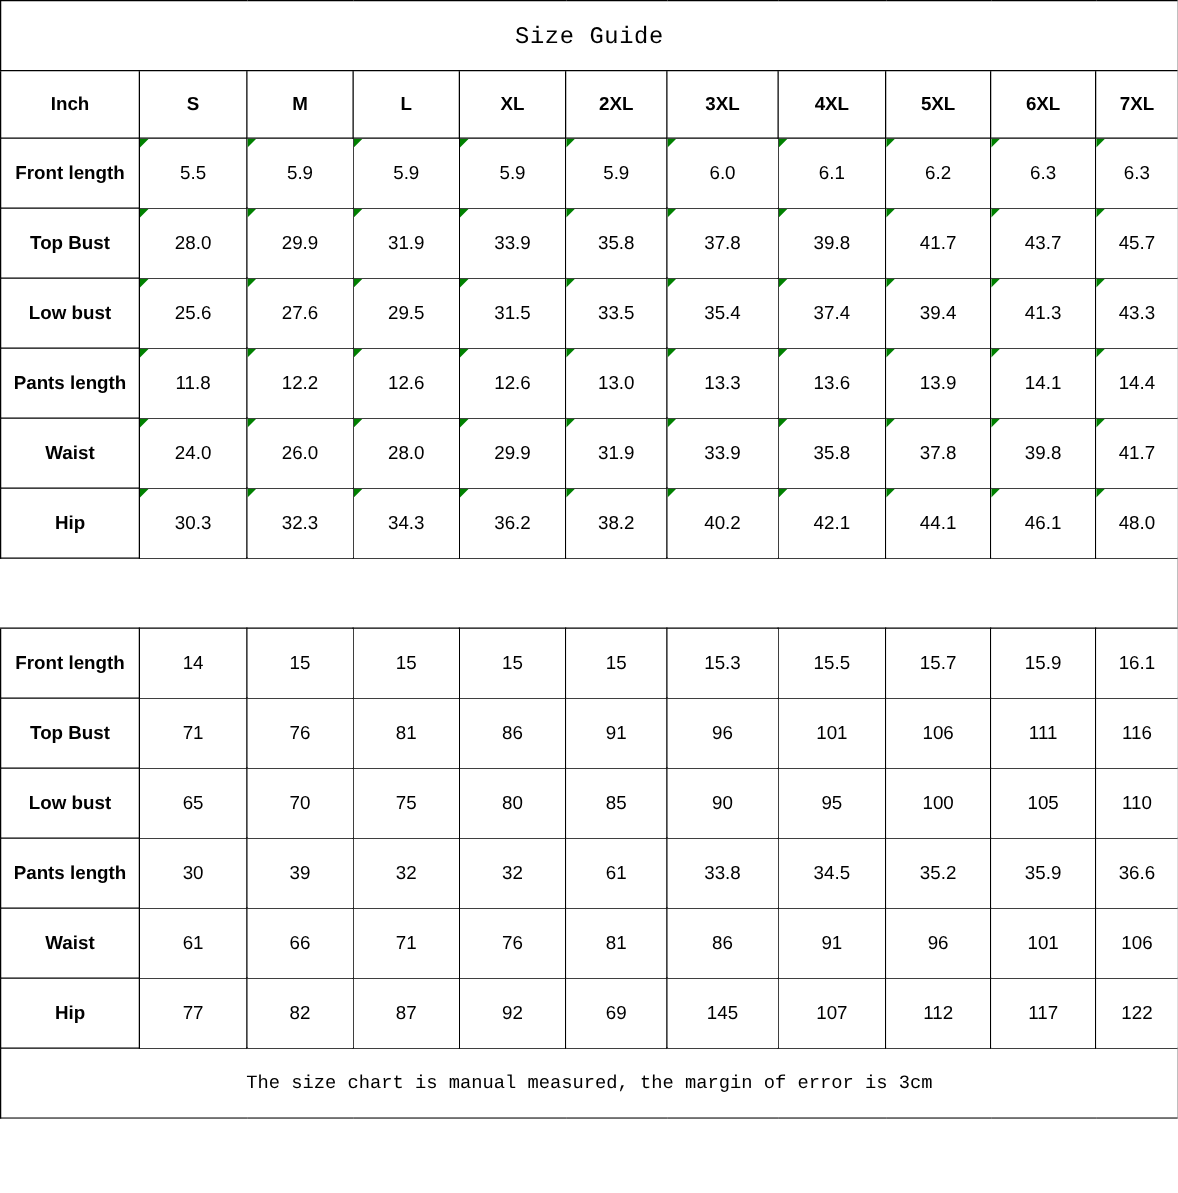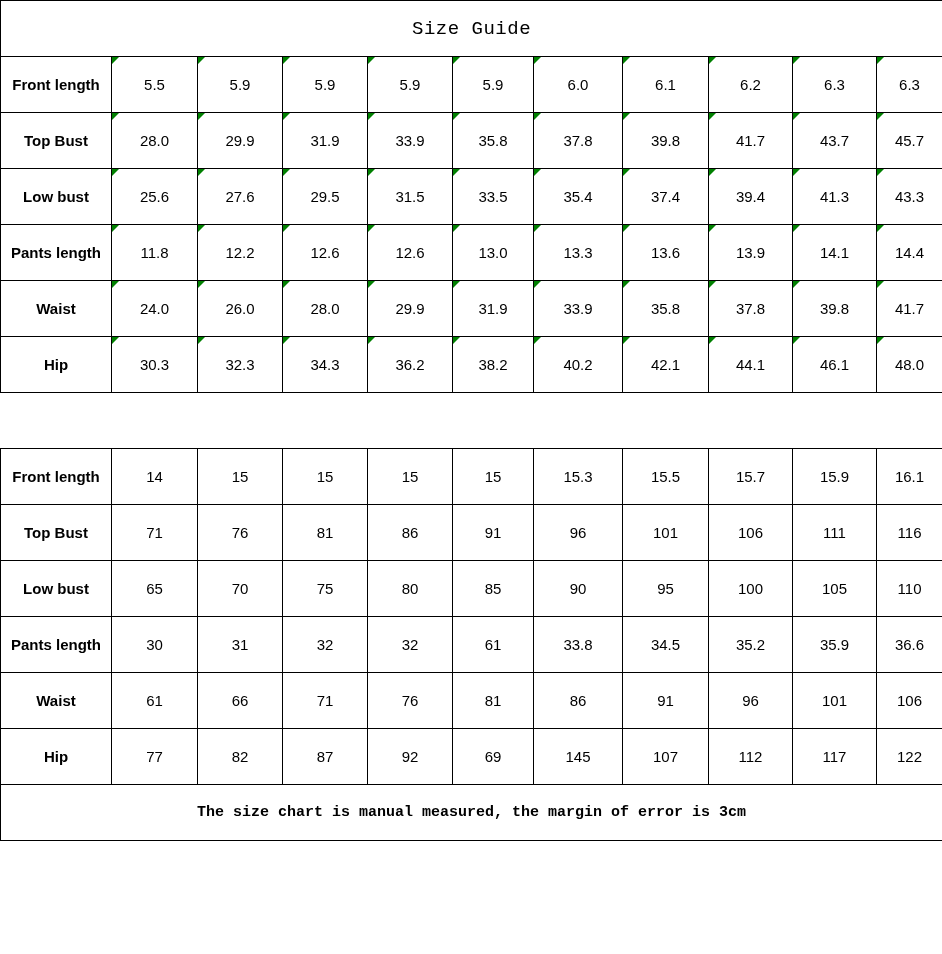--- a/index.html
+++ b/index.html
@@ -38,21 +38,21 @@
   td.value-cell { position:relative; }
   .flag {
     position:absolute; top:0; left:0; width:0; height:0;
     border-top:7px solid var(--flag-green);
     border-right:7px solid transparent;
   }
   tr.gap-row td { height:55px; border-left:none; }
   tr.footer-row td {
     height:55px;
     font-family:"Liberation Mono","DejaVu Sans Mono",monospace;
-    font-size:15px; font-weight:bold;
+    font-size:15px; font-weight:normal;
   }
 </style>
 </head>
 <body>
 
 <div class="page">
   <table class="size-guide">
     <colgroup>
       <col class="c-label">
         <col class="c-s">
@@ -64,20 +64,33 @@
         <col class="c-4xl">
       <col class="c-5xl">
         <col class="c-6xl">
         <col class="c-7xl">
     </colgroup>
     <tbody id="table-body">
       <tr class="title-row">
         <td colspan="11">Size Guide</td>
       </tr>
 
+      <tr class="header-row">
+          <td class="unit-cell">Inch</td>
+          <td class="size-head">S</td>
+          <td class="size-head">M</td>
+          <td class="size-head">L</td>
+          <td class="size-head">XL</td>
+          <td class="size-head">2XL</td>
+          <td class="size-head">3XL</td>
+          <td class="size-head">4XL</td>
+          <td class="size-head">5XL</td>
+          <td class="size-head">6XL</td>
+          <td class="size-head">7XL</td>
+        </tr>
         <tr class="data-row">
           <td class="label-cell">Front length</td>
           <td class="value-cell"><span class="flag"></span>5.5</td>
           <td class="value-cell"><span class="flag"></span>5.9</td>
           <td class="value-cell"><span class="flag"></span>5.9</td>
           <td class="value-cell"><span class="flag"></span>5.9</td>
           <td class="value-cell"><span class="flag"></span>5.9</td>
           <td class="value-cell"><span class="flag"></span>6.0</td>
           <td class="value-cell"><span class="flag"></span>6.1</td>
           <td class="value-cell"><span class="flag"></span>6.2</td>
@@ -187,21 +200,21 @@
           <td class="value-cell">85</td>
           <td class="value-cell">90</td>
           <td class="value-cell">95</td>
           <td class="value-cell">100</td>
           <td class="value-cell">105</td>
           <td class="value-cell">110</td>
         </tr>
         <tr class="data-row">
           <td class="label-cell">Pants length</td>
           <td class="value-cell">30</td>
-          <td class="value-cell">31</td>
+          <td class="value-cell">39</td>
           <td class="value-cell">32</td>
           <td class="value-cell">32</td>
           <td class="value-cell">61</td>
           <td class="value-cell">33.8</td>
           <td class="value-cell">34.5</td>
           <td class="value-cell">35.2</td>
           <td class="value-cell">35.9</td>
           <td class="value-cell">36.6</td>
         </tr>
         <tr class="data-row">

